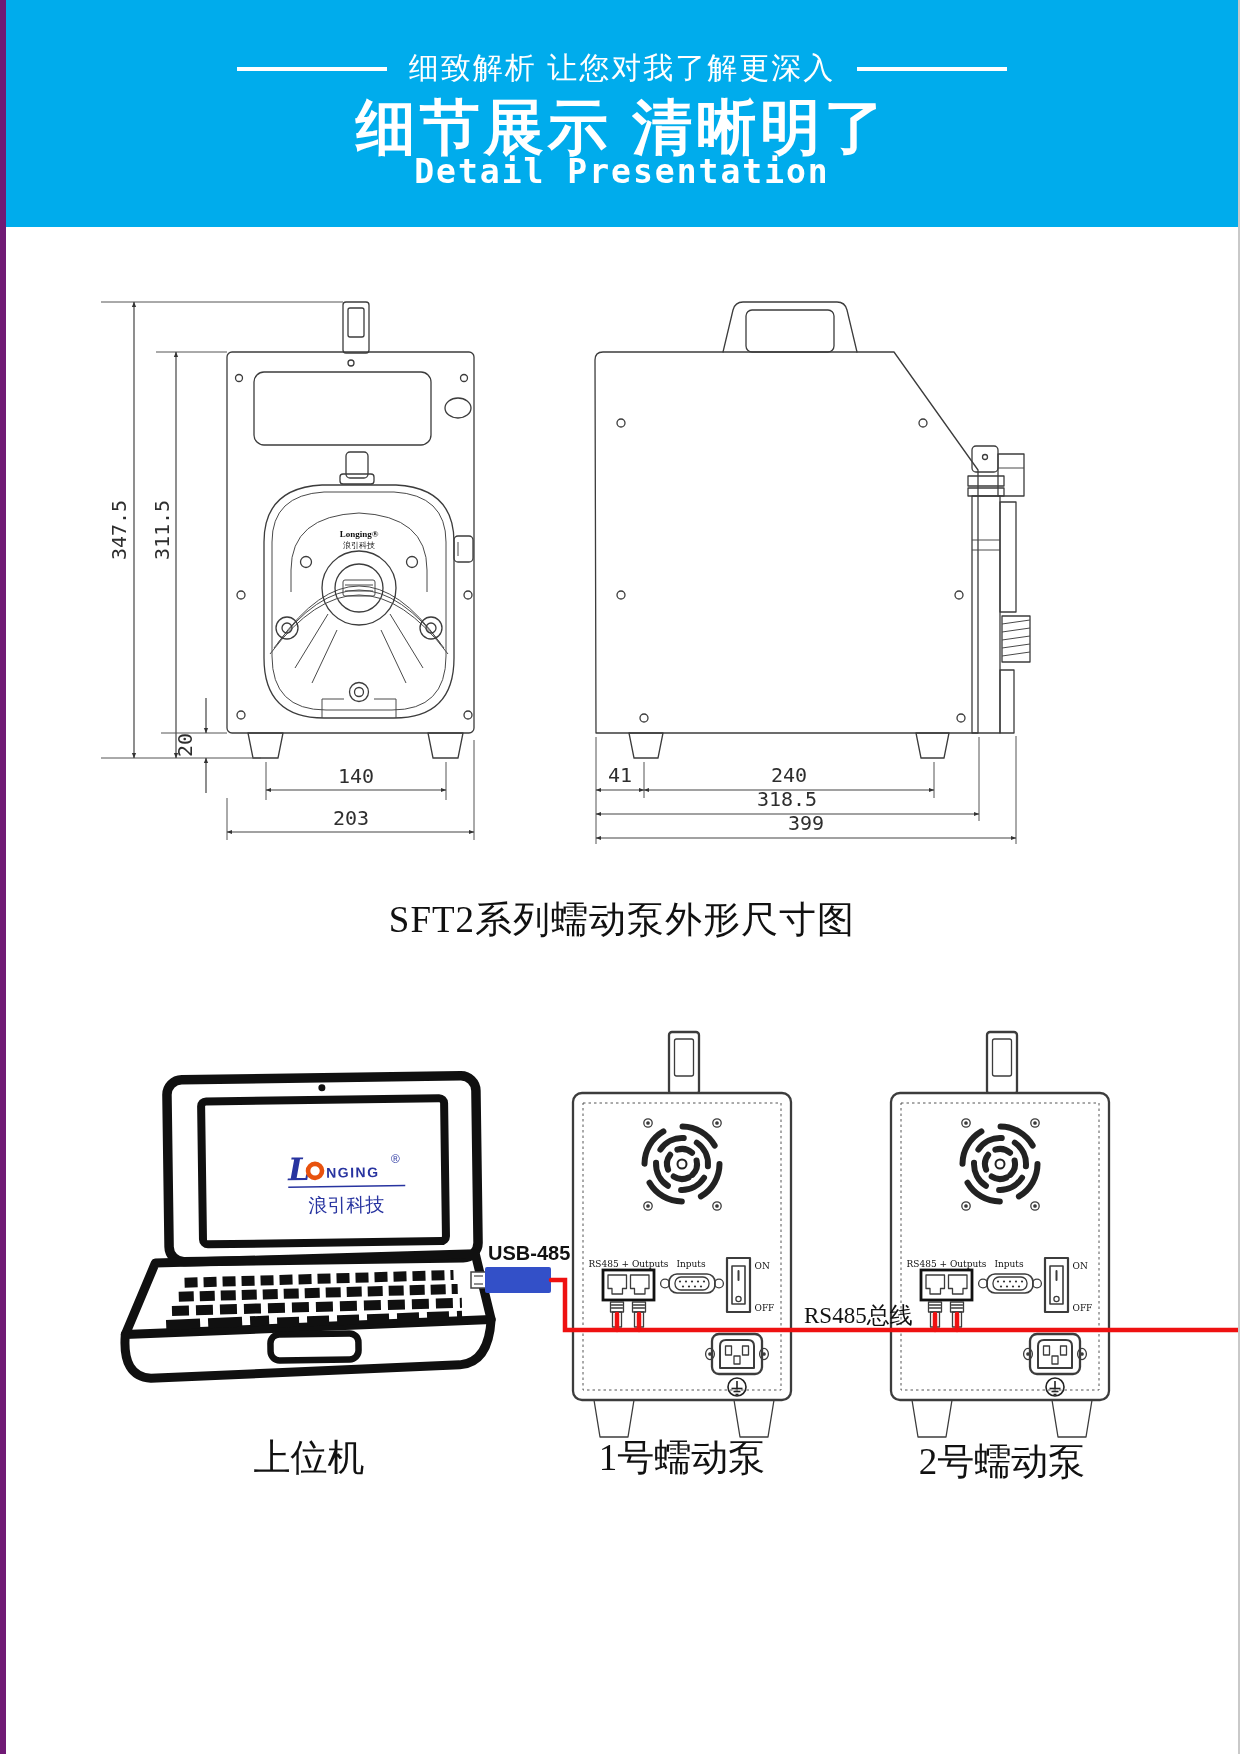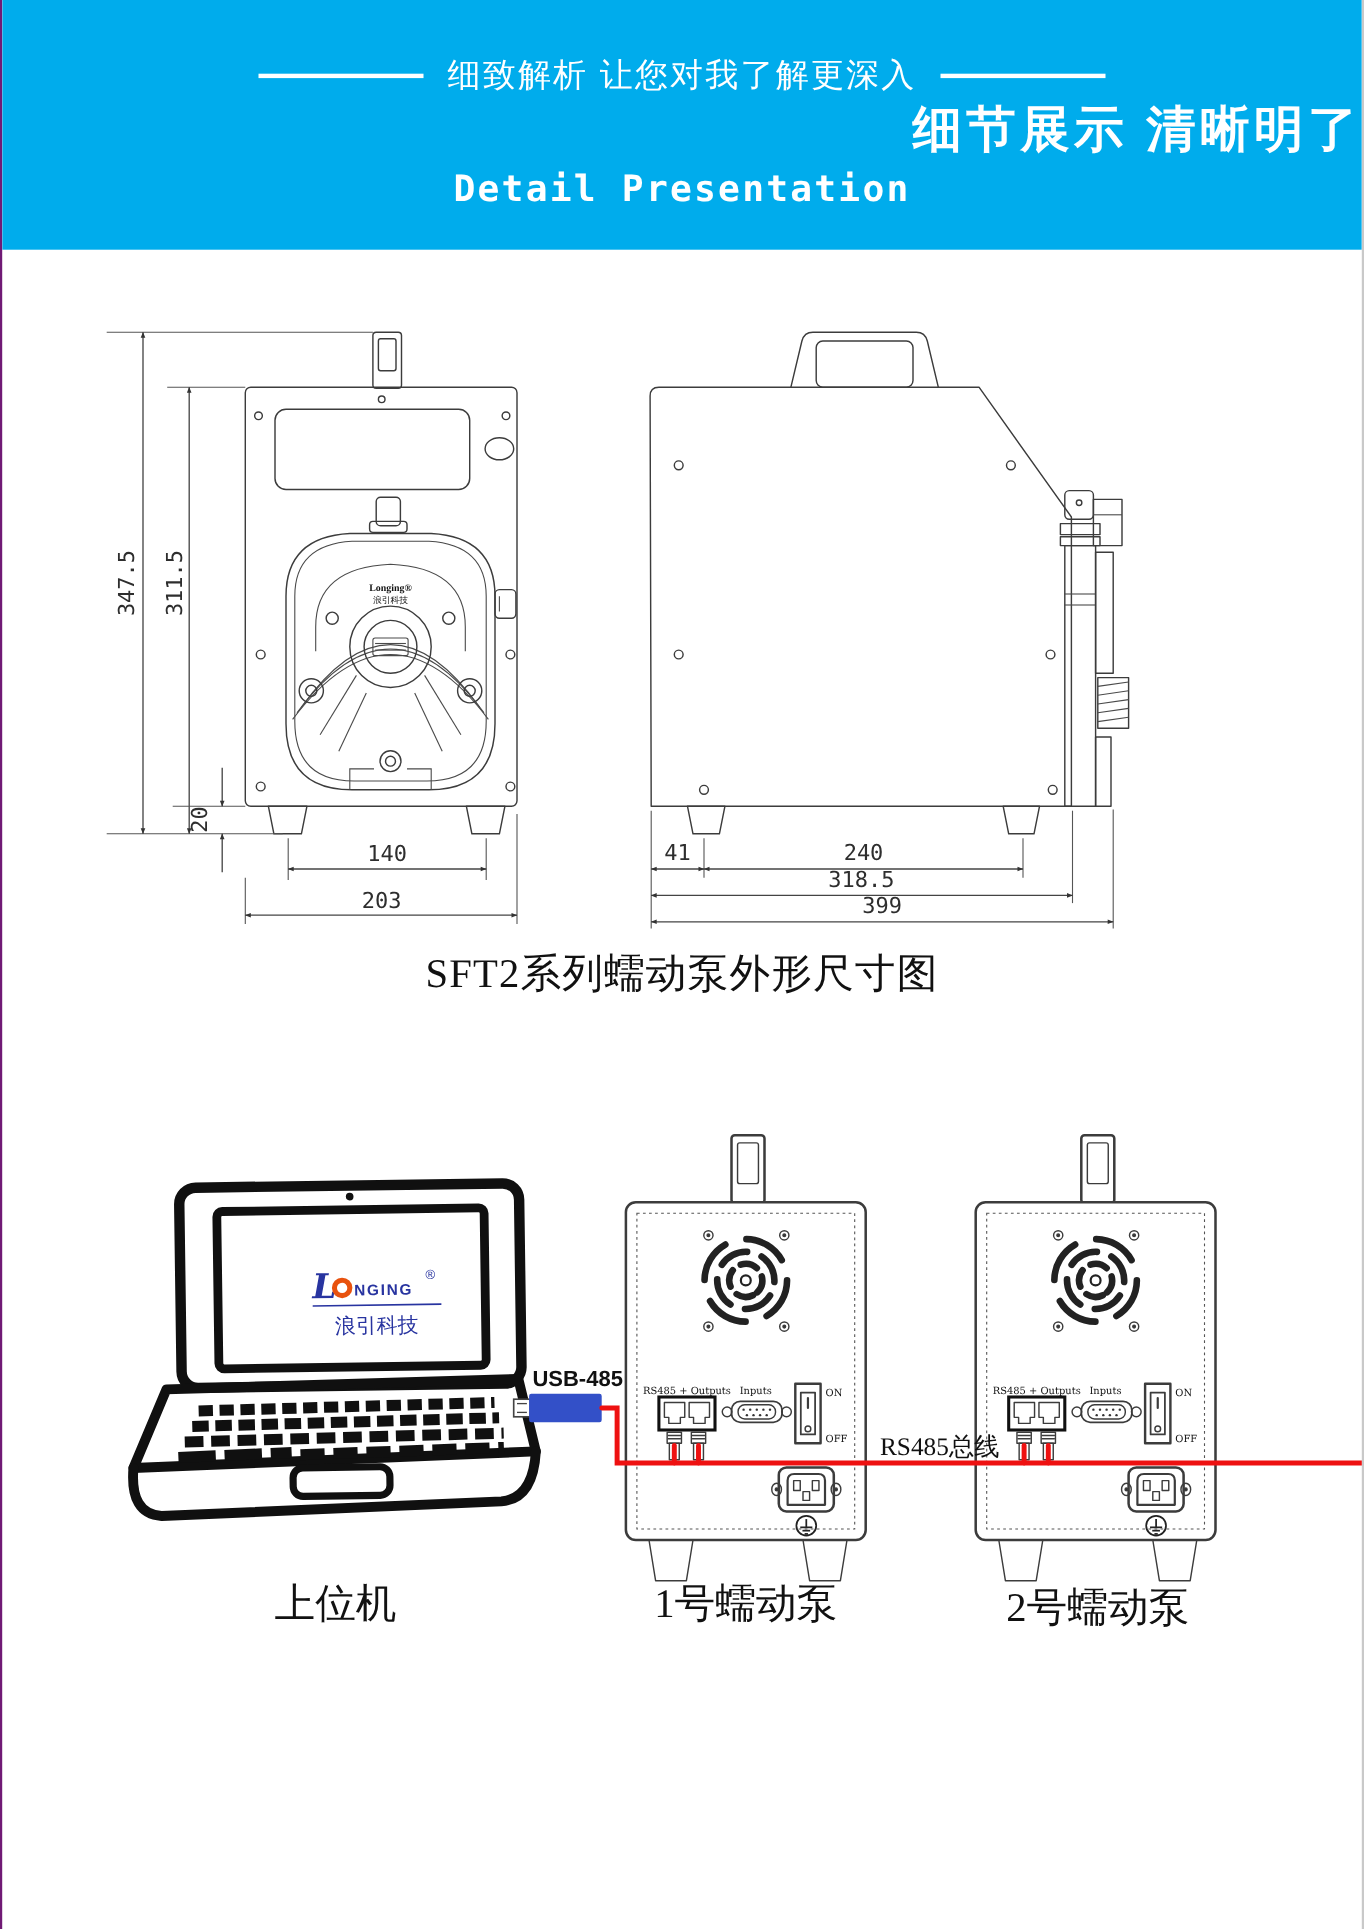--- a/index.html
+++ b/index.html
@@ -1,34 +1,34 @@
 <!DOCTYPE html>
 <html><head>
 <meta charset="utf-8">
 <style>
   html,body{margin:0;padding:0;background:#e9e9e9;}
   .page{
     position:relative;width:1240px;height:1754px;margin:0 auto;background:#ffffff;
-    box-sizing:border-box;border-left:2px solid #701a75;border-right:2px solid #c9c9c9;
+    box-sizing:border-box;border-left:6px solid #701a75;border-right:2px solid #c9c9c9;
     font-family:"Liberation Sans", sans-serif;overflow:hidden;
   }
   
   .hdr{position:absolute;left:0;top:0;width:100%;height:227px;background:#00ACEC;color:#fff;}
   .tag-row{position:absolute;top:48px;left:0;width:100%;display:flex;align-items:center;justify-content:center;gap:22px;}
   .tag-line{width:150px;height:4px;background:#fff;}
   .tag-text{font-size:30px;letter-spacing:2px;font-weight:500;white-space:nowrap;}
-  .hdr-title{position:absolute;top:88px;left:0;width:100%;text-align:right;font-size:45px;font-weight:bold;letter-spacing:4px;}
+  .hdr-title{position:absolute;top:88px;left:0;width:100%;text-align:center;font-size:60px;font-weight:bold;letter-spacing:4px;}
   .hdr-en{position:absolute;top:152px;left:0;width:100%;text-align:center;
     font-family:"DejaVu Sans Mono", monospace;font-size:33px;font-weight:bold;letter-spacing:2px;}
   
   .fig1{position:absolute;left:0;top:240px;}
   .fig2{position:absolute;left:0;top:940px;}
   .caption{position:absolute;left:0;width:100%;text-align:center;
     font-family:"Liberation Serif", serif;font-size:37px;color:#111;letter-spacing:1px;}
-  .cap1{top:860px;}
+  .cap1{top:895px;}
   .cap2{top:1568px;}
   
   .draw{stroke:#3c3c3c;stroke-width:1.3;fill:none;stroke-linejoin:round;stroke-linecap:round;}
   .draw2{stroke:#3c3c3c;stroke-width:2.3;fill:#fff;stroke-linejoin:round;}
   .thin{stroke:#4a4a4a;stroke-width:1;fill:none;}
   .dim{stroke:#444;stroke-width:1.2;fill:none;}
   .ext{stroke:#555;stroke-width:1;fill:none;}
   .dimtxt{font-family:"DejaVu Sans Mono", monospace;font-size:20px;fill:#2e2e2e;}
   .paneltxt{font-family:"DejaVu Serif", serif;font-size:9px;fill:#111;}
   .hand{stroke:#101010;fill:none;stroke-linecap:round;stroke-linejoin:round;}

